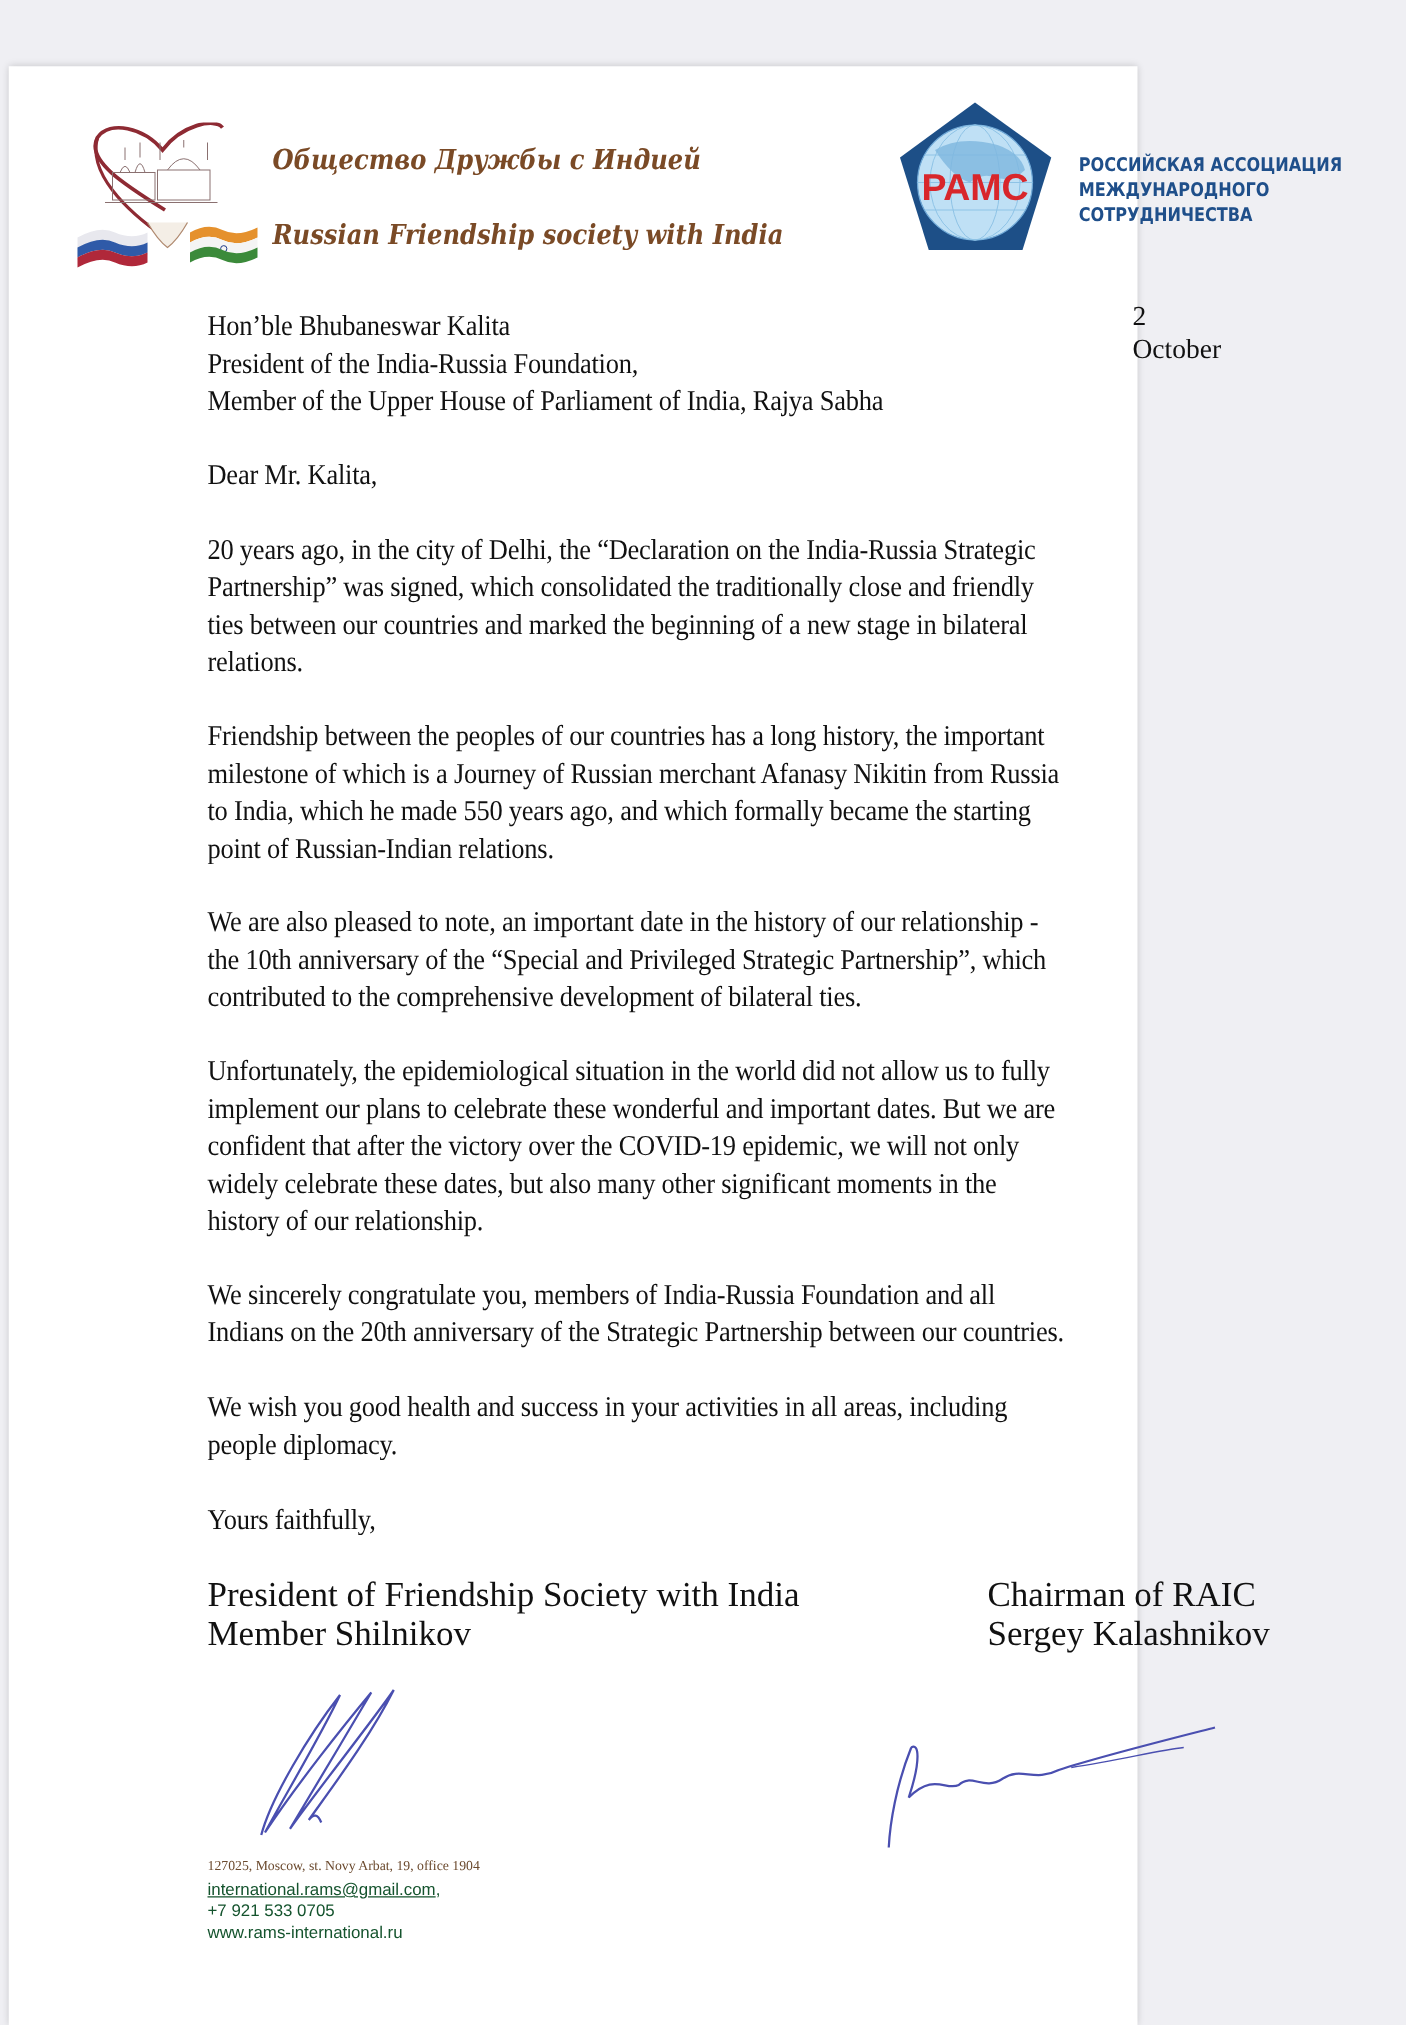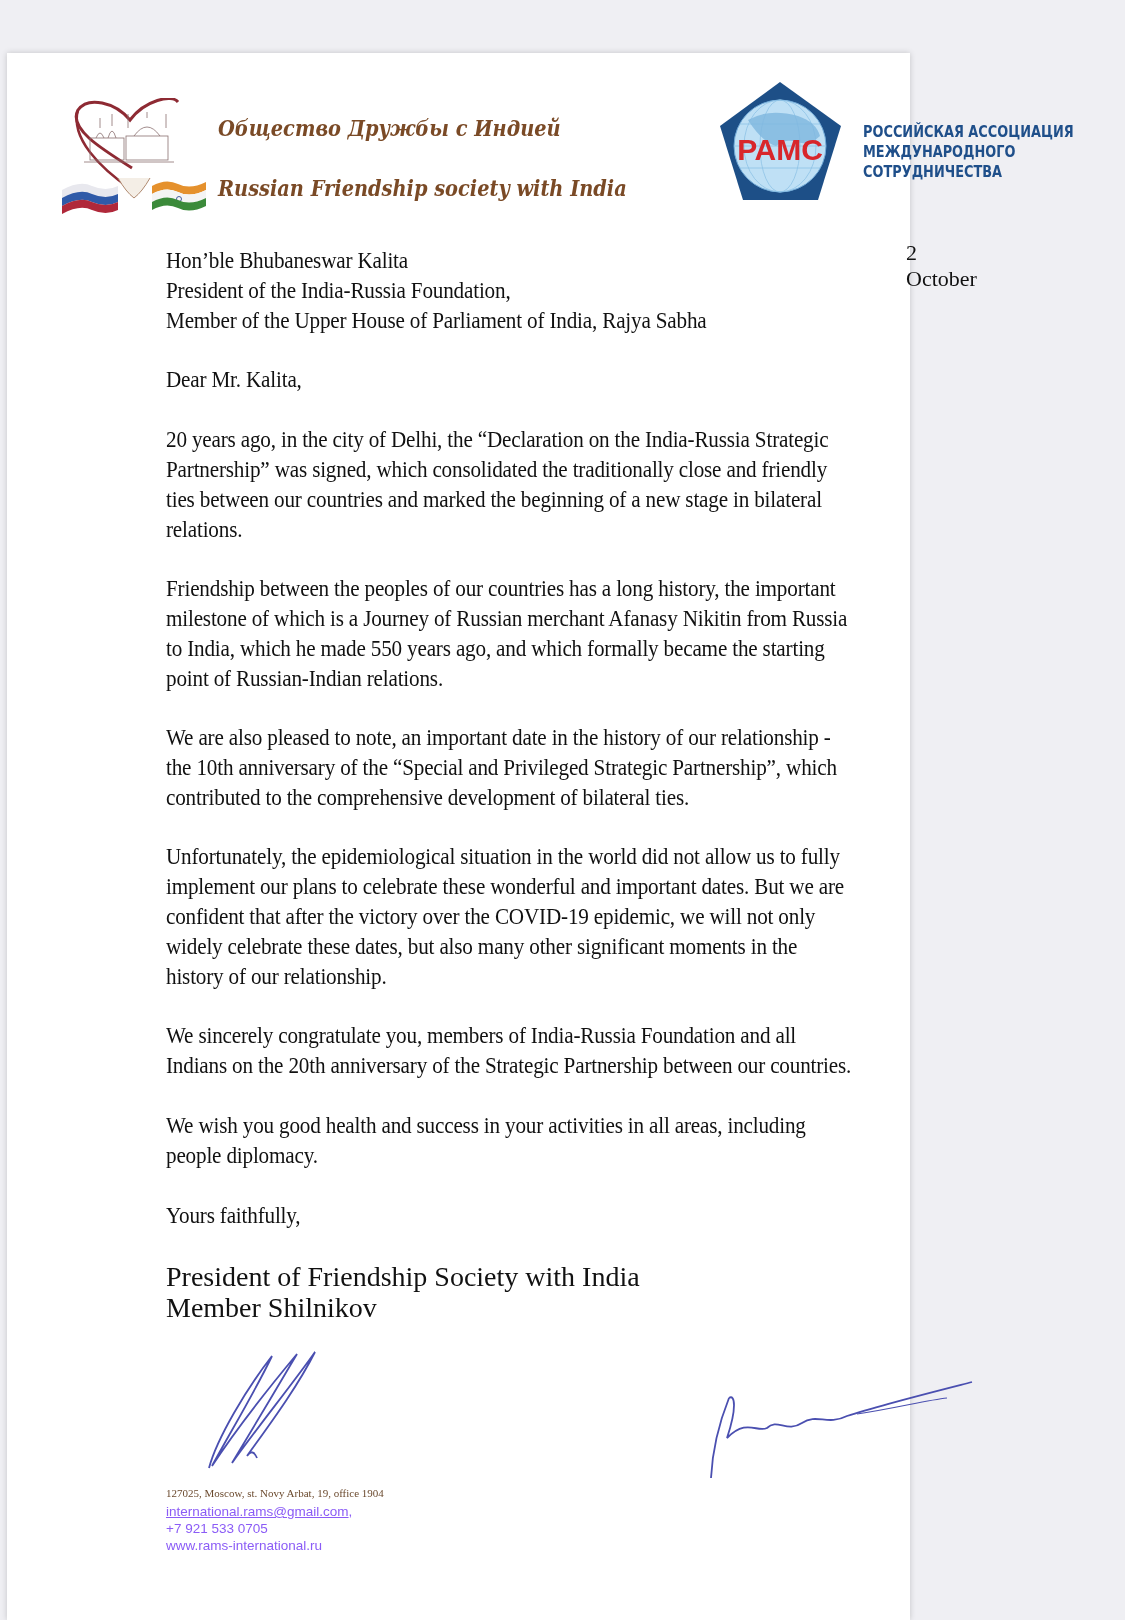--- a/index.html
+++ b/index.html
@@ -26,21 +26,21 @@
     font-weight:bold; font-size:15px; line-height:20px; white-space:nowrap; transform:scaleX(0.86); transform-origin:left;
   }
   .body-text {
     position:absolute; left:159px; font-size:23px; line-height:30px; white-space:nowrap;
     transform:scaleX(0.92); transform-origin:left; letter-spacing:-0.2px;
   }
   .date { position:absolute; left:899px; top:187px; font-size:22px; }
   .sig-text { position:absolute; font-size:28px; line-height:31px; white-space:nowrap; }
   .footer { position:absolute; left:159px; top:1430px; color:#6b4a2e; }
   .footer .addr { font-size:11px; line-height:20px;text-align:center; }
-  .footer .contact { font-family:"Liberation Sans", sans-serif; font-size:13.5px; line-height:17px; color:#8b5cf6; }
+  .footer .contact { font-family:"Liberation Sans", sans-serif; font-size:13.5px; line-height:17px; color:#14532d; }
   .footer .email { text-decoration:underline; }
 </style>
 </head>
 <body>
 
 <div class="page">
 
   <svg class="abs logo-left" viewBox="0 0 150 122">
     <path d="M72 70 C 40 50, 8 30, 18 12 C 28 -2, 55 4, 70 22 C 85 2, 112 -4, 118 4" fill="none" stroke="#8e2a33" stroke-width="3"></path>
     <path d="M18 12 C 10 40, 40 70, 72 92" fill="none" stroke="#8e2a33" stroke-width="2.5"></path>
@@ -130,20 +130,24 @@
     <div>We wish you good health and success in your activities in all areas, including</div>
     <div>people diplomacy.</div>
   </div>
 
   <div class="body-text" style="top:1148px;">Yours faithfully,</div>
 
   <div class="sig-text" style="left:159px; top:1208px;">
     <div>President of Friendship Society with India</div>
     <div>Member Shilnikov</div>
   </div>
+  <div class="sig-text" style="left:783px; top:1208px;">
+    <div>Chairman of RAIC</div>
+    <div>Sergey Kalashnikov</div>
+  </div>
 
   <svg class="abs" style="left:190px; top:1295px;" width="140" height="130" viewBox="0 0 140 130">
     <path d="M12 120 C 20 90, 50 40, 75 8 C 60 40, 30 90, 15 118 C 40 80, 80 30, 100 6 C 80 40, 50 90, 35 115 C 60 80, 100 30, 118 4 C 100 40, 70 80, 50 108 q6 -8 10 2" fill="none" stroke="#4a4fb0" stroke-width="1.8"></path>
   </svg>
 
   <svg class="abs" style="left:700px; top:1325px;" width="280" height="110" viewBox="0 0 280 110">
     <path d="M22 20 C 10 50, 5 80, 4 100 M22 20 C 28 16, 30 30, 20 60 C 40 40, 50 55, 60 50 C 70 40, 80 55, 95 45 C 110 35, 120 48, 140 38 C 170 28, 210 18, 265 4" fill="none" stroke="#4a4fb0" stroke-width="1.8"></path>
     <path d="M150 36 C 190 30, 220 22, 240 20" fill="none" stroke="#4a4fb0" stroke-width="1.2"></path>
   </svg>
 

